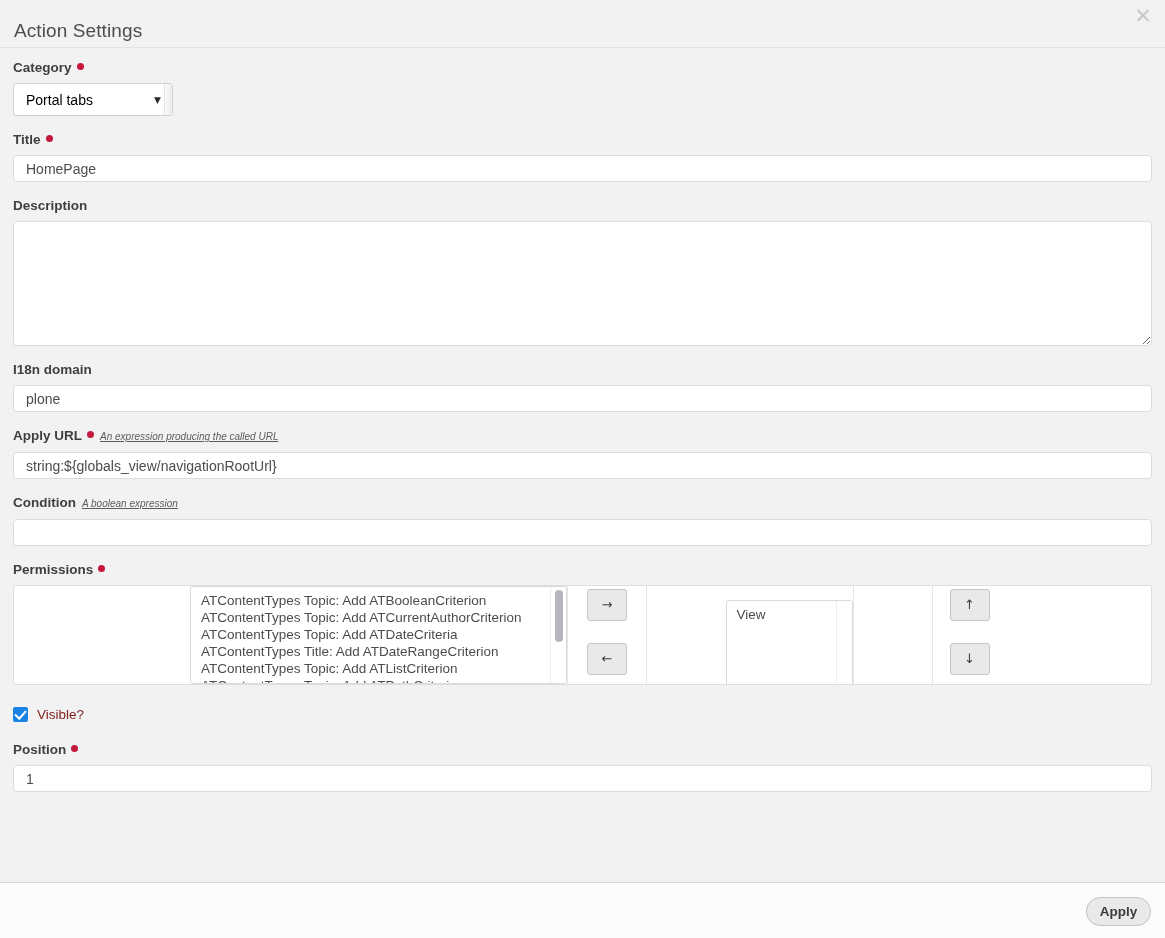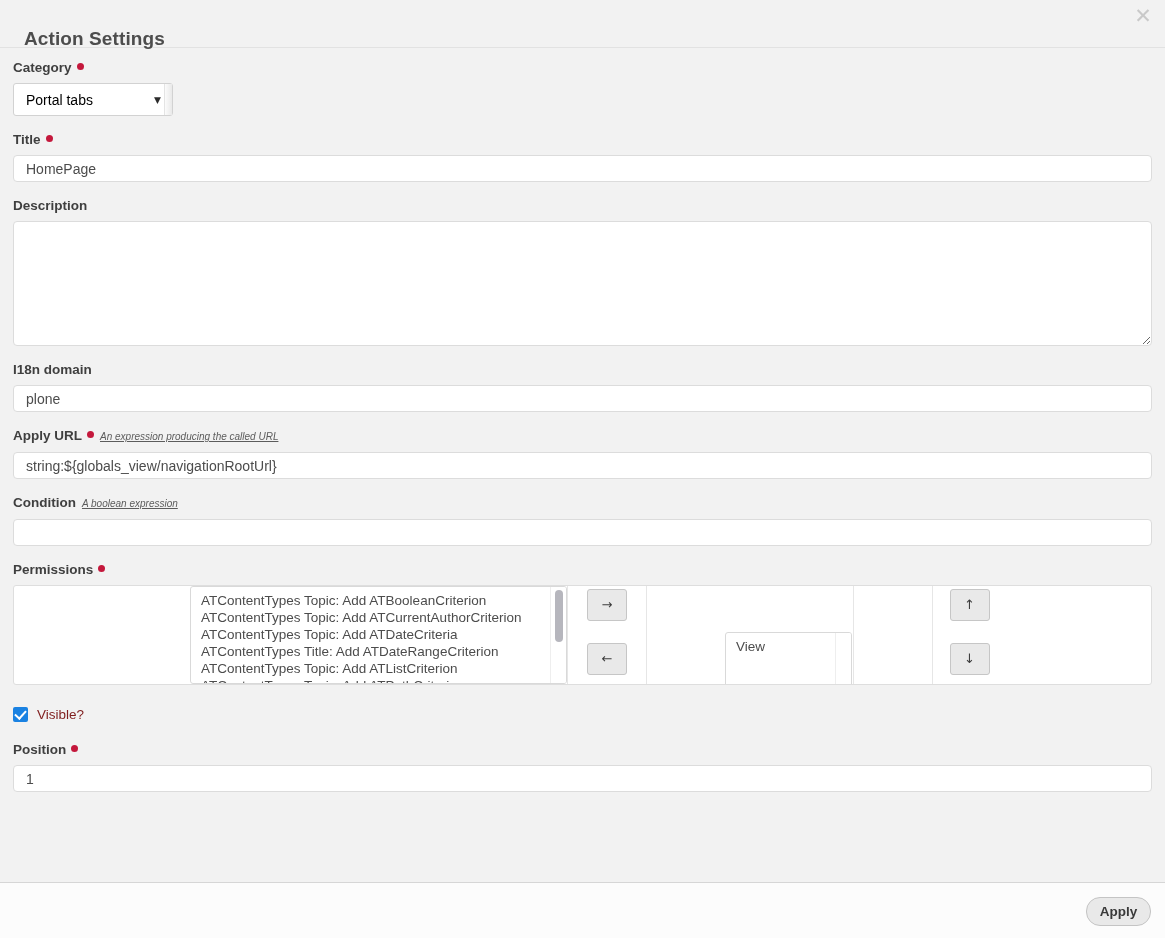--- a/index.html
+++ b/index.html
@@ -13,24 +13,23 @@
   #app { position: relative; width: 1165px; height: 938px; background: #f2f2f2; overflow: hidden; }
 
   
   .modal-header {
     position: relative;
     height: 48px;
     border-bottom: 1px solid #e2e2e2;
     background: #f2f2f2;
   }
   .modal-title {
-    position: absolute; left: 14px; top: 28px;
-    font-size: 19px; color: #4d4d4d; font-weight: 700;
+    position: absolute; left: 14px; top: 20px;
+    font-size: 19px; color: #4d4d4d; font-weight: 400;
     letter-spacing: .1px;
-    margin-left: 10px;
   }
   .close-icon {
     position: absolute; right: 9px; top: 3px;
     width: 26px; height: 26px;
     display: flex; align-items: center; justify-content: center;
     color: #c9c9c9; font-size: 21px; line-height: 1;
     cursor: pointer; font-family: "DejaVu Sans", sans-serif;
   }
 
   
@@ -96,21 +95,21 @@
     border-left: 1px solid #e4e4e4;
     pointer-events: none;
   }
 
   
   .perm-widget {
     display: flex; align-items: stretch;
     border: 1px solid #dedede; border-radius: 3px;
     background: #fff; height: 100px; overflow: hidden;
   }
-  .perm-cell { display: flex; align-items: flex-start; }
+  .perm-cell { display: flex; align-items: flex-start; justify-content: center; }
   .perm-blank { width: 176px; border-right: 0; }
   .listbox {
     position: relative;
     width: 377px; height: 98px; margin-top: 0;
     border: 1px solid #d9d9d9; border-radius: 3px;
     background: #fff; overflow: hidden;
   }
   .listbox.small { width: 127px; }
   .listbox .opt {
     font-size: 13.5px; color: #4c4c4c;
@@ -134,21 +133,21 @@
   }
   .arrow-btn {
     width: 40px; height: 32px; margin-bottom: 22px;
     border: 1px solid #c6c6c6; border-radius: 3px;
     background: #e9e9e9; color: #3d3d3d;
     font-size: 13px; line-height: 30px; text-align: center;
     cursor: pointer; font-family: "DejaVu Sans", sans-serif;
   }
   .arrow-btn:last-child { margin-bottom: 0; }
   .spacer-cell { width: 78px; }
-  .view-cell { width: 128px; padding-top: 14px; margin-top: 32px; }
+  .view-cell { width: 128px; padding-top: 14px; }
   .updown-cell { width: 73px; }
 
   
   .check-row { display: flex; align-items: center; margin-bottom: 20px; margin-top: 22px; }
   .checkbox {
     width: 15px; height: 15px; border-radius: 2px;
     background: #1a82e2; position: relative; margin-right: 9px;
     cursor: pointer; flex: none;
   }
   .checkbox:after {

